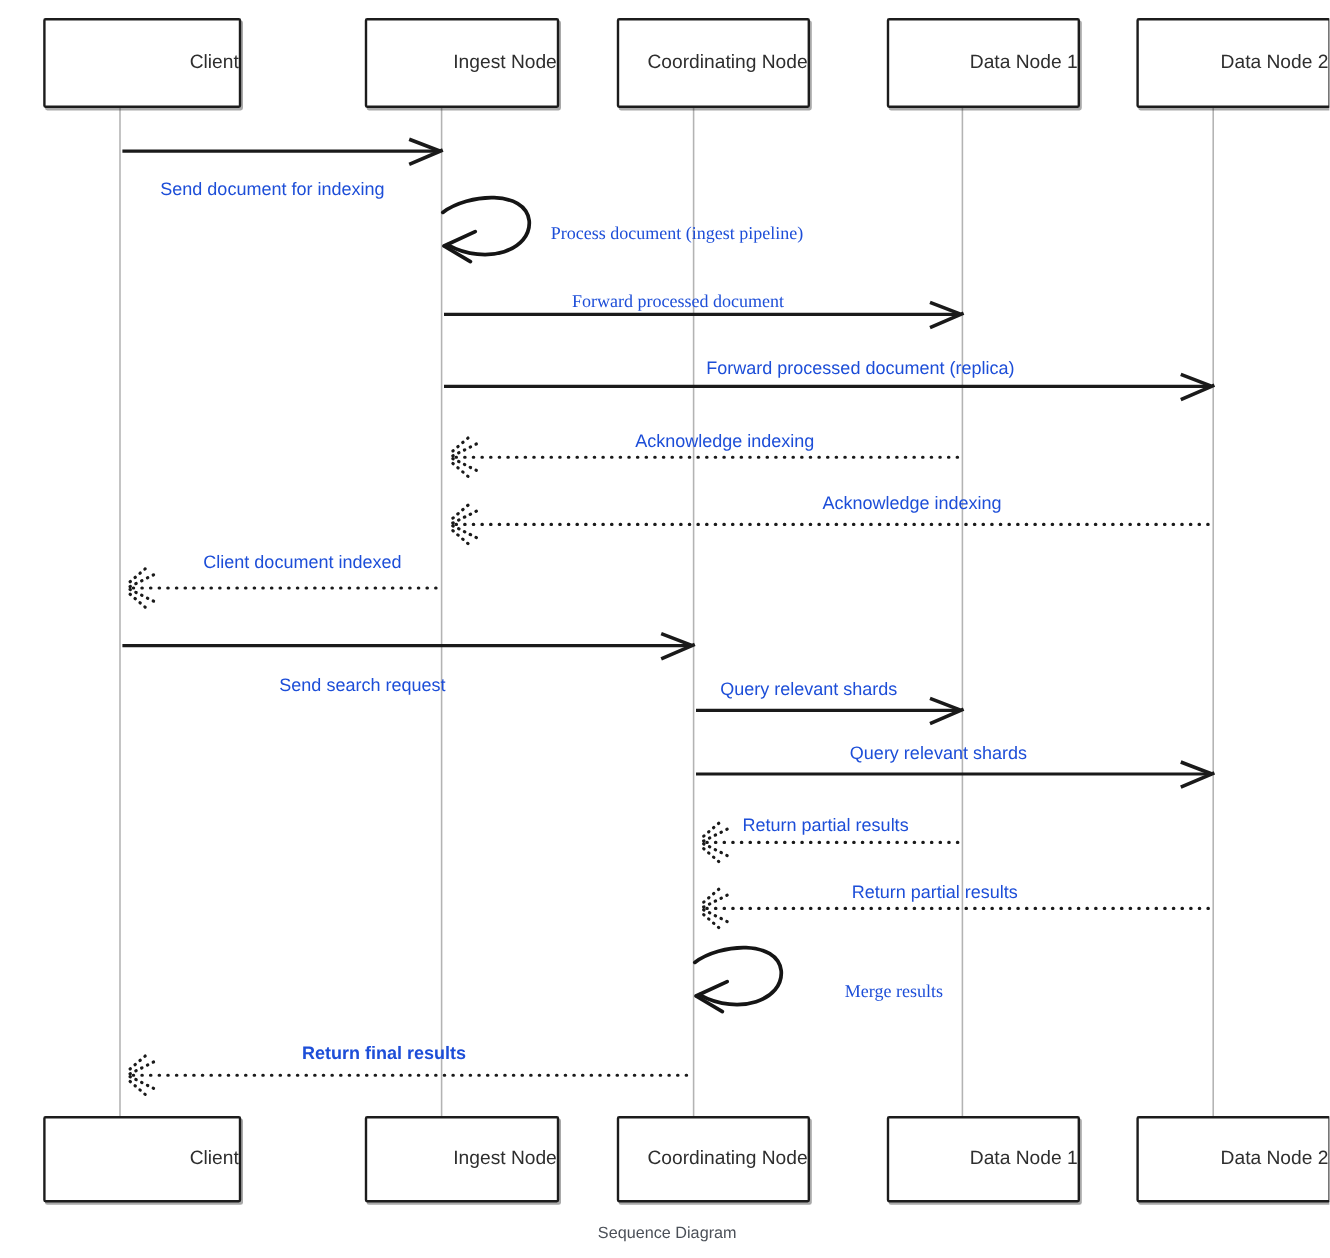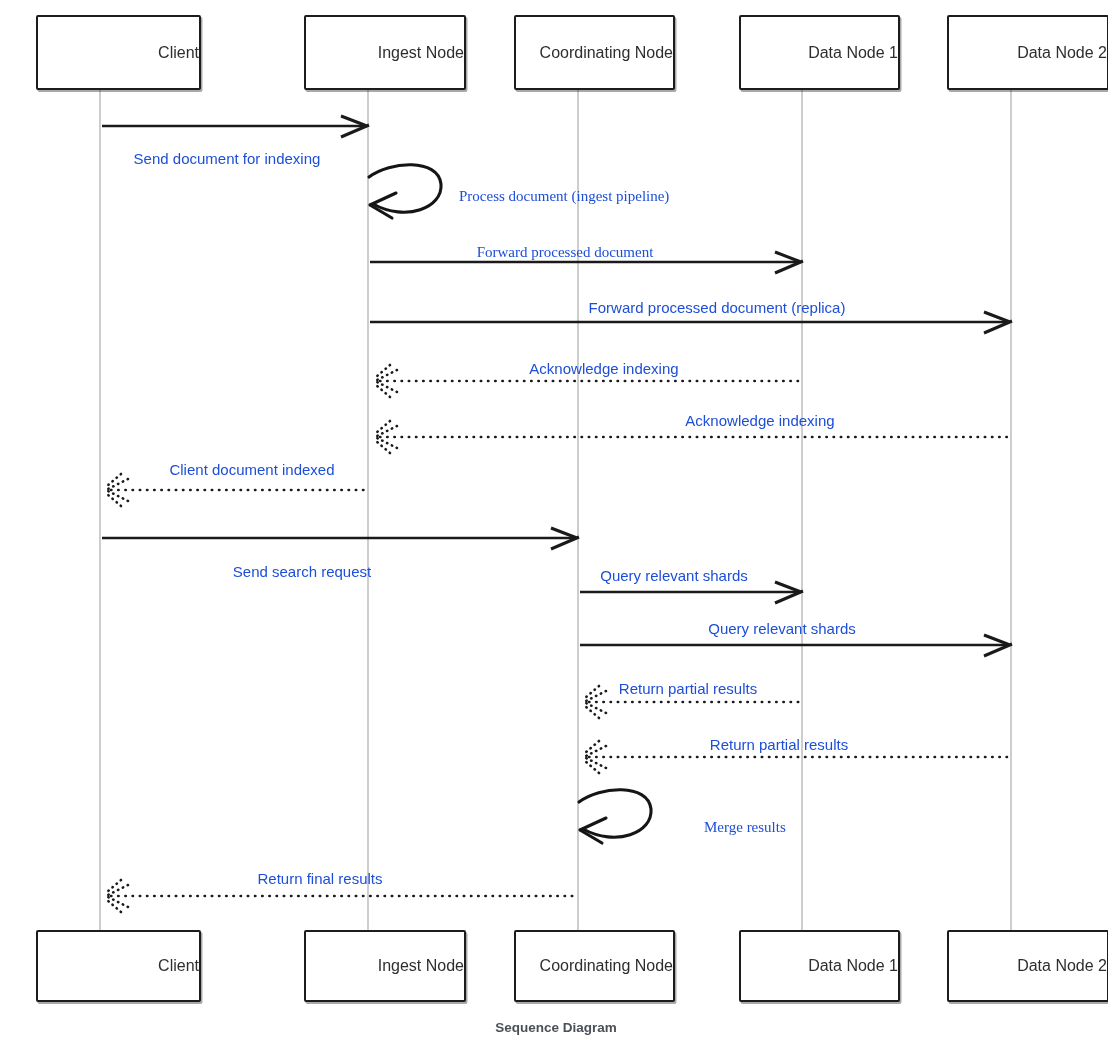--- a/index.html
+++ b/index.html
@@ -152,17 +152,17 @@
   <div class="msg-label" style="left:717px;top:307px;">Forward processed document (replica)</div>
   <div class="msg-label" style="left:604px;top:368px;">Acknowledge indexing</div>
   <div class="msg-label" style="left:760px;top:420px;">Acknowledge indexing</div>
   <div class="msg-label" style="left:252px;top:469px;">Client document indexed</div>
   <div class="msg-label" style="left:302px;top:571px;">Send search request</div>
   <div class="msg-label" style="left:674px;top:575px;">Query relevant shards</div>
   <div class="msg-label" style="left:782px;top:628px;">Query relevant shards</div>
   <div class="msg-label" style="left:688px;top:688px;">Return partial results</div>
   <div class="msg-label" style="left:779px;top:744px;">Return partial results</div>
   <div class="msg-label left-anchored" style="left:660px;top:827px;margin-left:44px;">Merge results</div>
-  <div class="msg-label" style="left:320px;top:878px;">Return final results</div>
+  <div class="msg-label" style="left:320px;top:878px;font-weight:bold;">Return final results</div>
 
-  <div class="caption" style="left:556px;top:1027px;font-weight:bold;">Sequence Diagram</div>
+  <div class="caption" style="left:556px;top:1027px;">Sequence Diagram</div>
 
 </div>
 
 </body></html>

